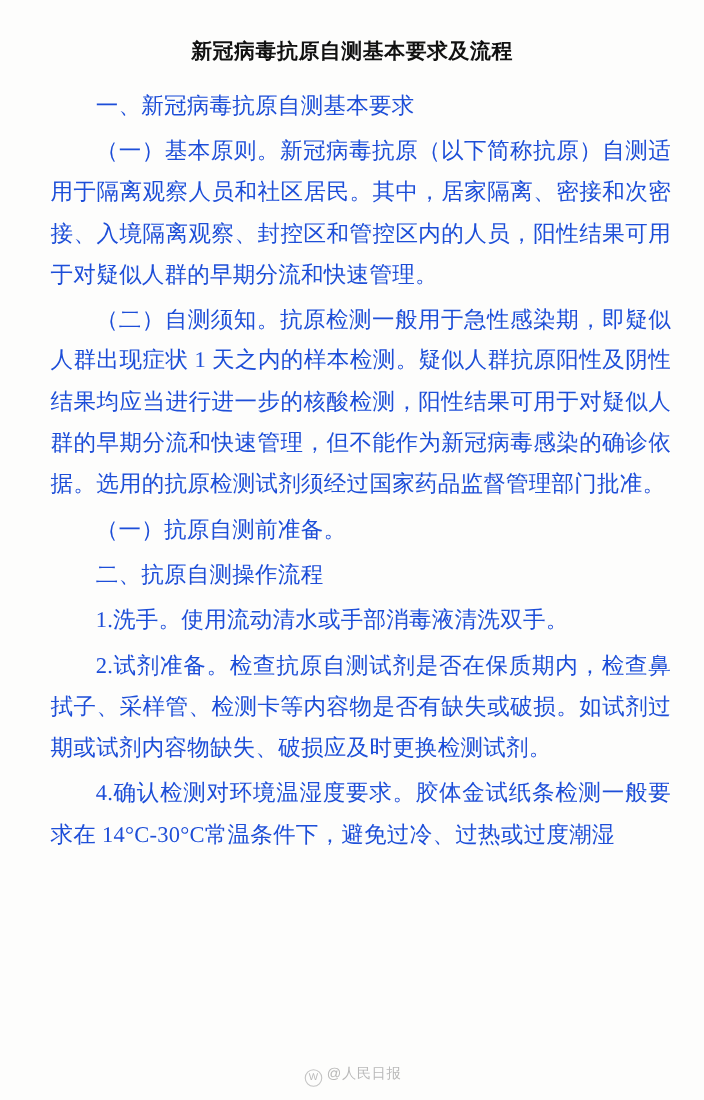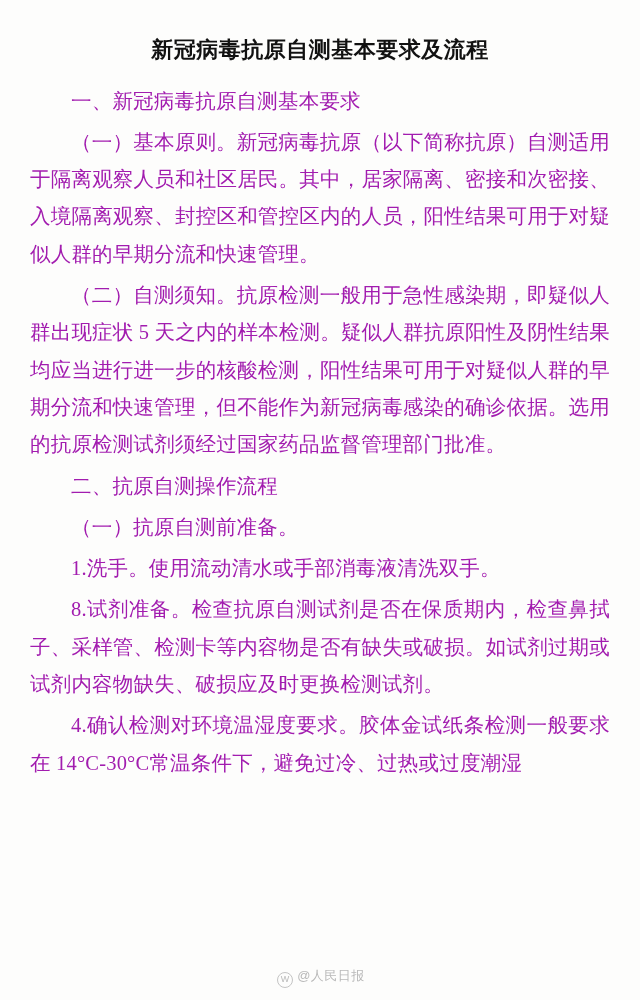--- a/index.html
+++ b/index.html
@@ -16,35 +16,35 @@
   }
   .page {
     position: relative;
     width: 640px;
     height: 1000px;
     box-sizing: border-box;
     padding: 28px 30px 0 30px;
     background: #fdfdfc;
   }
   .doc-title {
-    font-size: 22px;
+    font-size: 19px;
     font-weight: bold;
     text-align: center;
     letter-spacing: 0.5px;
     line-height: 1.3;
     margin: 8px 0 18px 0;
     color: #111111;
     font-family: "Liberation Serif", "DejaVu Serif", serif;
   }
   .para {
     font-size: 20.5px;
     line-height: 1.82;
-    margin: 0 0 4px 0;
+    margin: 0 0 4px 16px;
     text-align: justify;
-    color: #a21caf;
+    color: #1d4ed8;
     letter-spacing: 0.2px;
   }
   .para.indent {
     text-indent: 2em;
   }
   .para.heading {
     text-indent: 2em;
   }
   .watermark {
     position: absolute;
@@ -83,25 +83,25 @@
 </style>
 </head>
 <body>
 
 <div class="page">
 
   <div class="doc-title">新冠病毒抗原自测基本要求及流程</div>
 
   <p class="para heading">一、新冠病毒抗原自测基本要求</p>
   <p class="para indent">（一）基本原则。新冠病毒抗原（以下简称抗原）自测适用于隔离观察人员和社区居民。其中，居家隔离、密接和次密接、入境隔离观察、封控区和管控区内的人员，阳性结果可用于对疑似人群的早期分流和快速管理。</p>
-  <p class="para indent">（二）自测须知。抗原检测一般用于急性感染期，即疑似人群出现症状 5 天之内的样本检测。疑似人群抗原阳性及阴性结果均应当进行进一步的核酸检测，阳性结果可用于对疑似人群的早期分流和快速管理，但不能作为新冠病毒感染的确诊依据。选用的抗原检测试剂须经过国家药品监督管理部门批准。</p>
+  <p class="para indent">（二）自测须知。抗原检测一般用于急性感染期，即疑似人群出现症状 1 天之内的样本检测。疑似人群抗原阳性及阴性结果均应当进行进一步的核酸检测，阳性结果可用于对疑似人群的早期分流和快速管理，但不能作为新冠病毒感染的确诊依据。选用的抗原检测试剂须经过国家药品监督管理部门批准。</p>
+  <p class="para indent">（一）抗原自测前准备。</p>
   <p class="para heading">二、抗原自测操作流程</p>
-  <p class="para indent">（一）抗原自测前准备。</p>
   <p class="para indent">1.洗手。使用流动清水或手部消毒液清洗双手。</p>
-  <p class="para indent">8.试剂准备。检查抗原自测试剂是否在保质期内，检查鼻拭子、采样管、检测卡等内容物是否有缺失或破损。如试剂过期或试剂内容物缺失、破损应及时更换检测试剂。</p>
+  <p class="para indent">2.试剂准备。检查抗原自测试剂是否在保质期内，检查鼻拭子、采样管、检测卡等内容物是否有缺失或破损。如试剂过期或试剂内容物缺失、破损应及时更换检测试剂。</p>
   <p class="para indent">4.确认检测对环境温湿度要求。胶体金试纸条检测一般要求在 14°C-30°C常温条件下，避免过冷、过热或过度潮湿</p>
 
   <div class="fade-bottom"></div>
 
   <div class="watermark">
     <span class="wb-icon">W</span><span>@人民日报</span>
   </div>
 
 </div>
 

